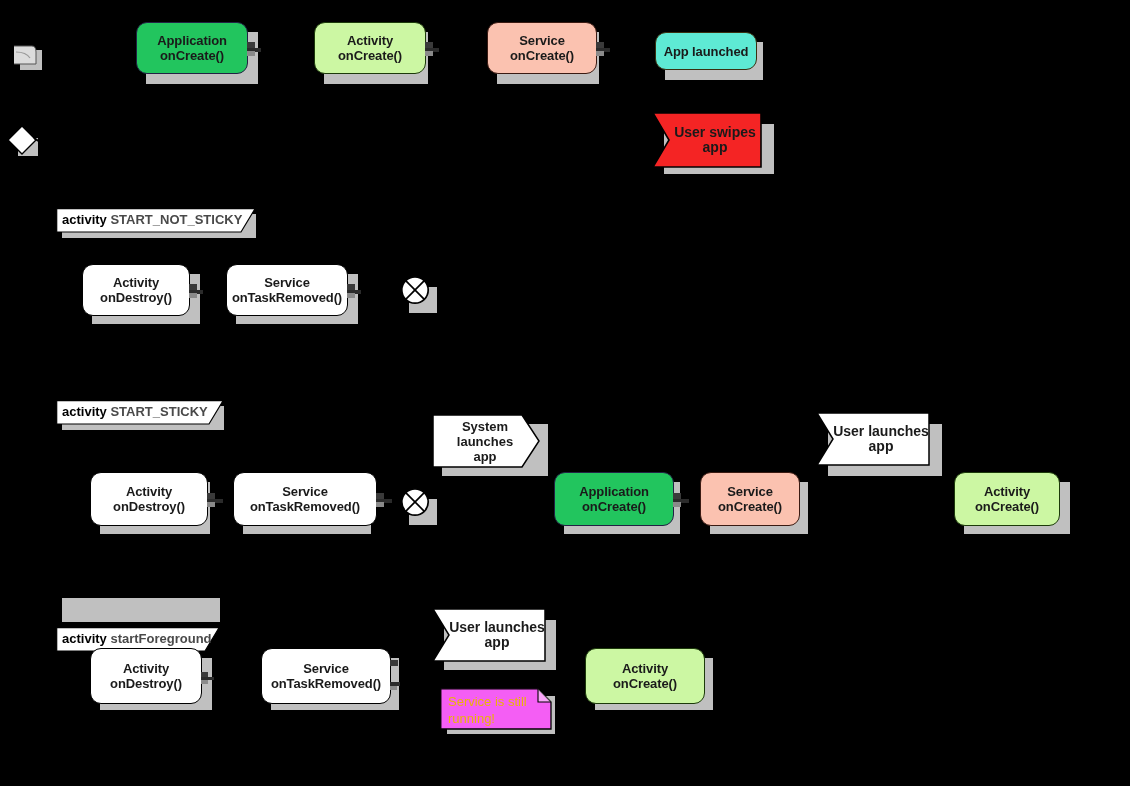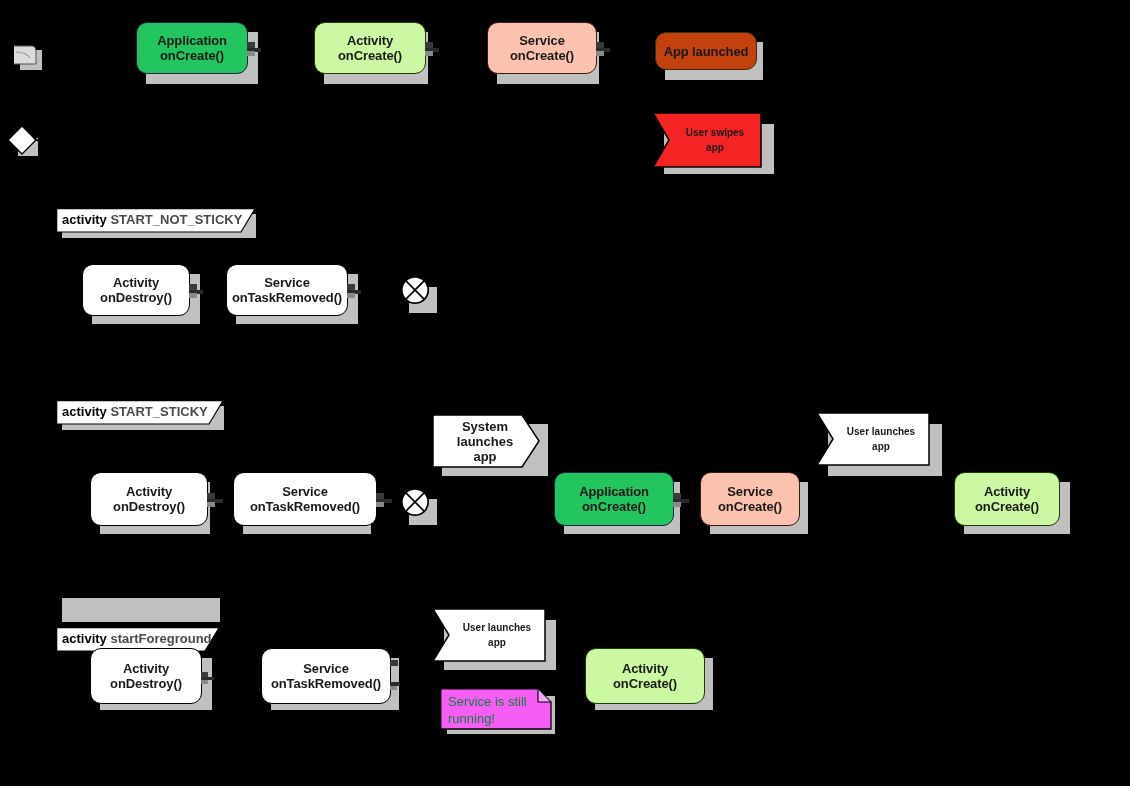--- a/index.html
+++ b/index.html
@@ -43,33 +43,33 @@
     font-weight: bold;
     font-size: 13px;
     line-height: 15px;
     color: #1a1a1a;
     letter-spacing: -0.1px;
     box-sizing: border-box;
   }
   .rbox.blue   { background: #22c55e; border-color: #222244; }
   .rbox.green  { background: #ccf7a3; border-color: #1c3a0a; }
   .rbox.salmon { background: #fbc2b0; border-color: #3a1a12; }
-  .rbox.yellow { background: #c2410c; border-color: #3a3010; }
+  .rbox.yellow { background: #5eead4; border-color: #3a3010; }
   .rbox.white  { background: #ffffff; border-color: #000000; }
 
   
   .ribbon {
     position: absolute;
     z-index: 2;
     display: flex;
     align-items: center;
     justify-content: center;
     text-align: center;
     font-weight: bold;
-    font-size: 10px;
+    font-size: 14px;
     line-height: 15px;
     color: #1a1a1a;
     box-sizing: border-box;
   }
   .ribbon .rb-svg { position: absolute; left:0; top:0; }
   .ribbon .rb-txt {
     position: relative;
     z-index: 3;
     padding-left: 16px;
     width: 100%;
@@ -119,21 +119,21 @@
   }
   .tag .tg-key { font-weight: bold; color: #000000; }
   .tag .tg-val { font-weight: bold; color: #4a4a4a; }
 
   
   .note {
     position: absolute;
     z-index: 2;
     box-sizing: border-box;
     font-size: 13px;
-    color: #15803d;
+    color: #eab308;
   }
   .note .nt-svg { position: absolute; left: 0; top: 0; }
   .note .nt-txt {
     position: relative;
     z-index: 3;
     display: block;
     padding: 5px 14px 0 8px;
     line-height: 17px;
   }
 

